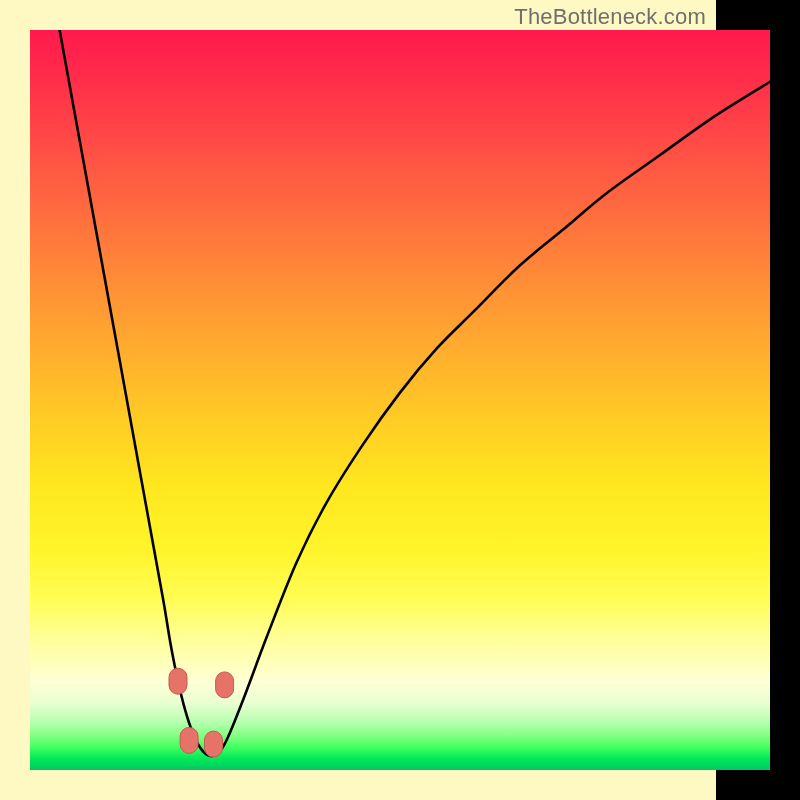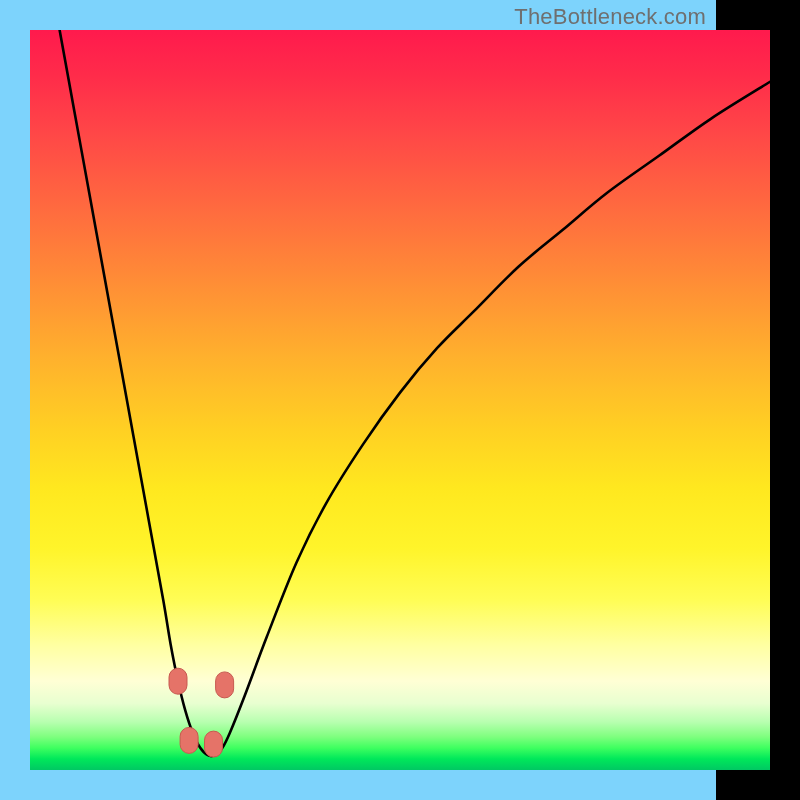--- a/index.html
+++ b/index.html
@@ -10,21 +10,21 @@
     background: #000;
     overflow: hidden;
     font-family: Arial, Helvetica, sans-serif;
   }
   .frame {
     position: absolute;
     left: 0;
     top: 0;
     width: 716px;
     height: 800px;
-    background: #7dd3fc;
+    background: #fef9c3;
   }
   .plot {
     position: absolute;
     left: 30px;
     top: 30px;
     width: 740px;
     height: 740px;
     background: linear-gradient(to bottom,
       #ff1a4d 0%,
       #ff2b4a 6%,

